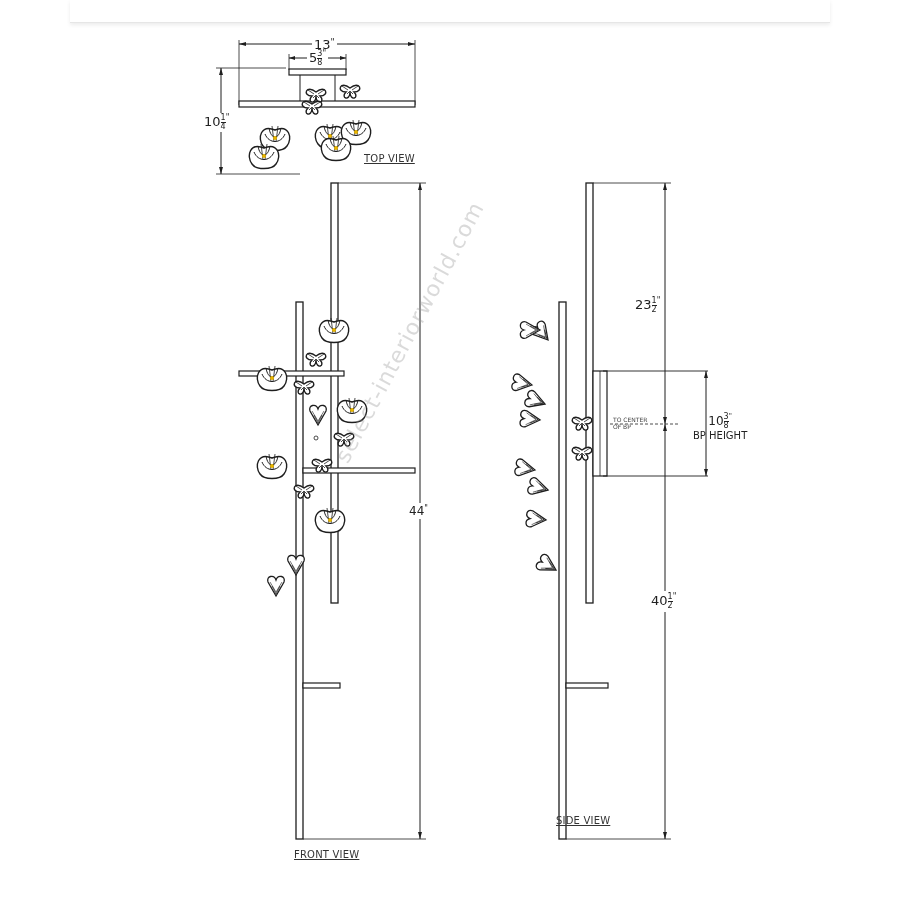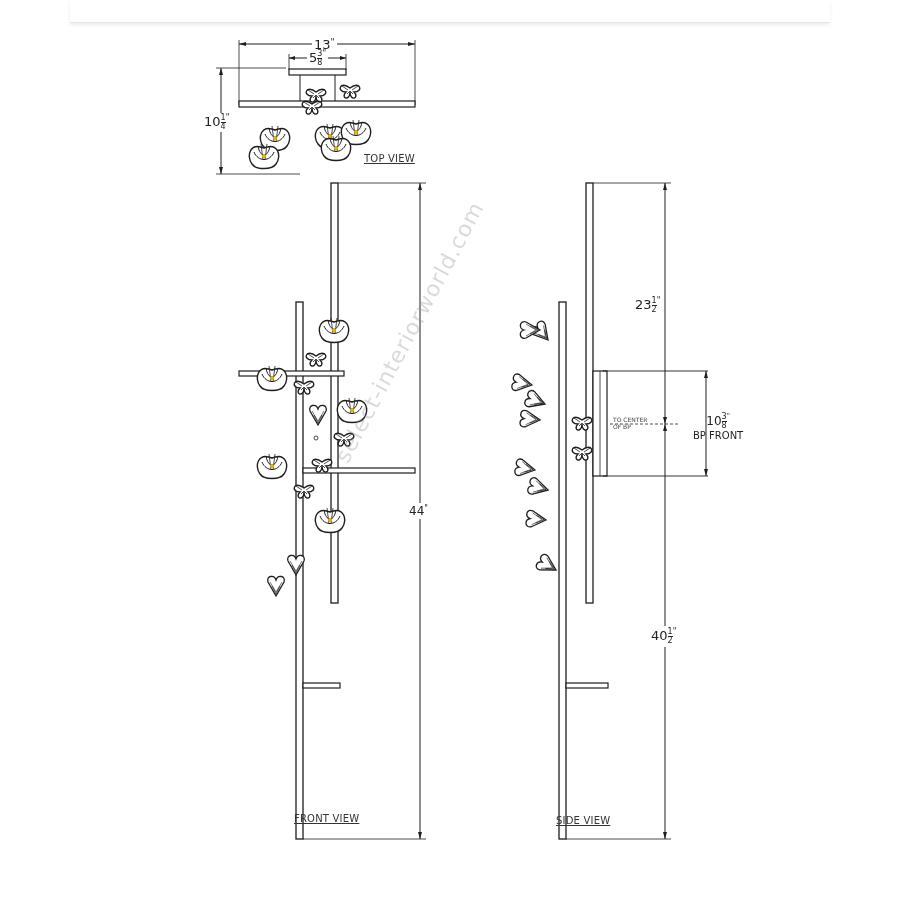--- a/index.html
+++ b/index.html
@@ -168,35 +168,35 @@
   <span>44</span><span style="font-size:8px; vertical-align:top;">"</span>
 </div>
 
 <div class="dim" style="left:626px; top:295px; font-size:13px; padding:2px 0;margin-left:9px;">
   <span>23</span><span class="frac">
       <span>1</span>
       <span>2</span>
     </span><span style="font-size:8px; vertical-align:top;">"</span>
 </div>
 
-<div class="dim" style="left:651px; top:626px; font-size:13px; padding:2px 0;">
+<div class="dim" style="left:651px; top:591px; font-size:13px; padding:2px 0;">
   <span>40</span><span class="frac">
       <span>1</span>
       <span>2</span>
     </span><span style="font-size:8px; vertical-align:top;">"</span>
 </div>
 
 <div class="dim" style="left:693px; top:413px; font-size:12px; text-align:center; background:transparent;">
   <div><span>10</span><span class="frac">
         <span>3</span>
         <span>8</span>
       </span><span style="font-size:7px; vertical-align:top;">"</span></div>
-  <div style="font-size:10px; margin-top:1px;">BP FRONT</div>
+  <div style="font-size:10px; margin-top:1px;">BP HEIGHT</div>
 </div>
 
 <div class="small-note" style="left:613px; top:416px;">
   <div>TO CENTER</div>
   <div>OF BP</div>
 </div>
 
 <div class="view-label" style="left:364px; top:153px;">TOP VIEW</div>
-<div class="view-label" style="left:294px; top:813px;">FRONT VIEW</div>
+<div class="view-label" style="left:294px; top:849px;">FRONT VIEW</div>
 <div class="view-label" style="left:556px; top:815px;">SIDE VIEW</div>
 
 </body></html>

